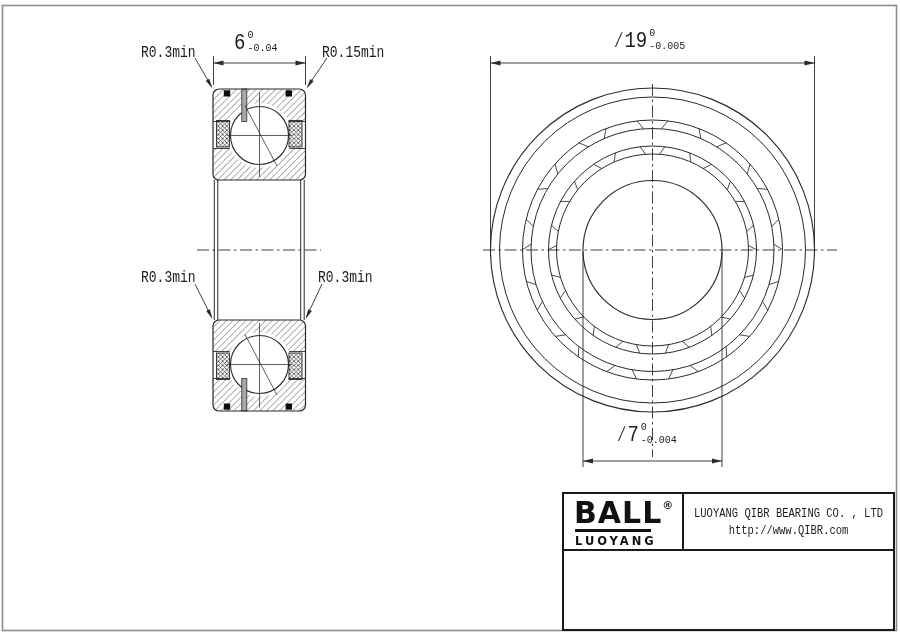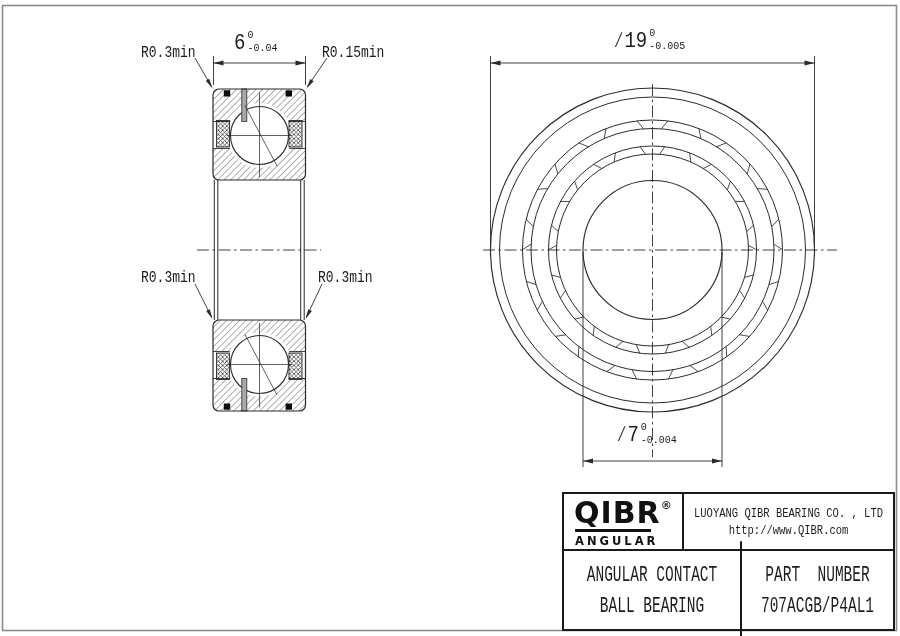--- a/index.html
+++ b/index.html
@@ -229,35 +229,25 @@
   <span class="tol">
     <span>0</span>
     <span>-0.004</span>
   </span>
 </div>
 
 <div id="titleblock">
   <div class="tb-top">
     <div class="tb-logo">
       <div>
-        <span class="logo-word">QIBR</span><span class="logo-reg">®</span>
+        <span class="logo-word">BALL</span><span class="logo-reg">®</span>
       </div>
       <div class="logo-bar"></div>
-      <div class="logo-sub">ANGULAR</div>
+      <div class="logo-sub">LUOYANG</div>
     </div>
     <div class="tb-company">
       <div>LUOYANG QIBR BEARING CO. , LTD</div>
       <div>http://www.QIBR.com</div>
     </div>
   </div>
-  <div class="tb-bottom">
-    <div class="tb-desc">
-      <div>ANGULAR CONTACT</div>
-      <div>BALL BEARING</div>
-    </div>
-    <div class="tb-part">
-      <div>PART  NUMBER</div>
-      <div>707ACGB/P4AL1</div>
-    </div>
-  </div>
 </div>
 
 </div>
 
 </body></html>

